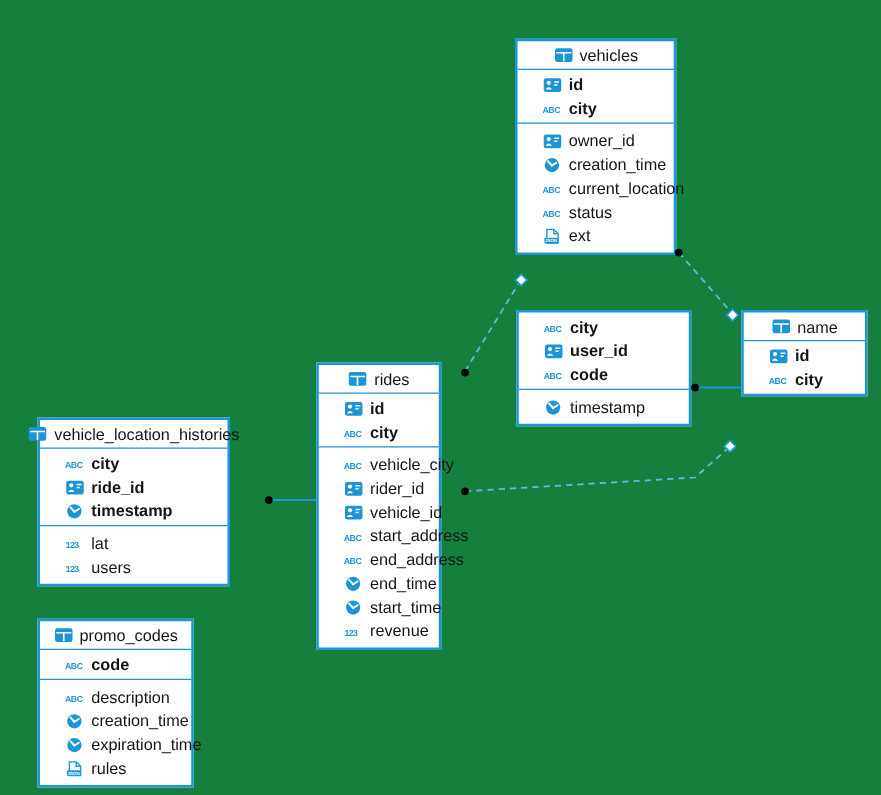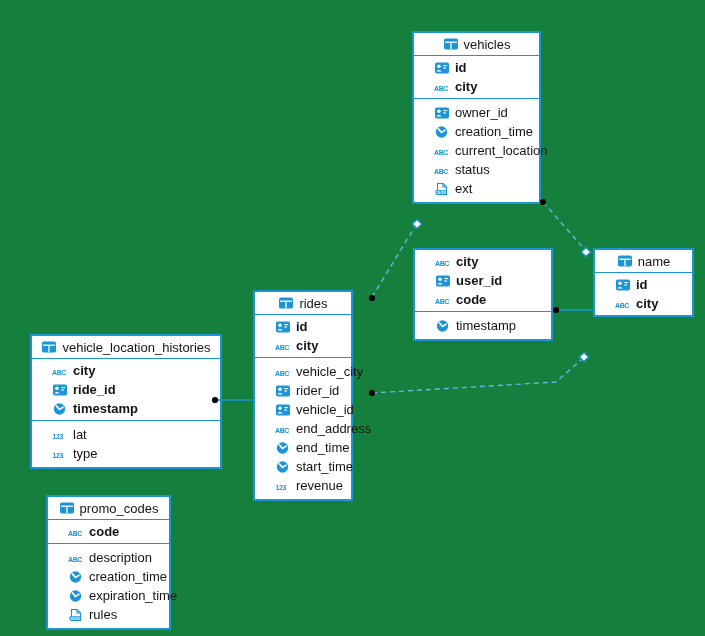--- a/index.html
+++ b/index.html
@@ -253,20 +253,28 @@
             </svg>
           </span>
           <span class="lbl">vehicle_id</span>
         </div>
         <div class="row">
           <span class="icn">
             <svg viewBox="0 0 16 14">
               <text x="0" y="10.5" font-family="Liberation Sans,sans-serif" font-size="7" font-weight="bold" fill="#1b95d6" letter-spacing="-0.4">ABC</text>
             </svg>
           </span>
+          <span class="lbl">start_address</span>
+        </div>
+        <div class="row">
+          <span class="icn">
+            <svg viewBox="0 0 16 14">
+              <text x="0" y="10.5" font-family="Liberation Sans,sans-serif" font-size="7" font-weight="bold" fill="#1b95d6" letter-spacing="-0.4">ABC</text>
+            </svg>
+          </span>
           <span class="lbl">end_address</span>
         </div>
         <div class="row">
           <span class="icn">
             <svg viewBox="0 0 16 14">
               <circle cx="7.5" cy="7" r="5.7" fill="#1b95d6"></circle>
               <line x1="7.5" y1="7.4" x2="4.3" y2="3.9" stroke="#fff" stroke-width="1.6" stroke-linecap="round"></line>
               <line x1="7.5" y1="7.4" x2="11" y2="5.2" stroke="#fff" stroke-width="1.6" stroke-linecap="round"></line>
             </svg>
           </span>
@@ -285,21 +293,21 @@
         <div class="row">
           <span class="icn">
             <svg viewBox="0 0 16 14">
               <text x="0.5" y="10.5" font-family="Liberation Sans,sans-serif" font-size="7" font-weight="bold" fill="#1b95d6" letter-spacing="-0.4">123</text>
             </svg>
           </span>
           <span class="lbl">revenue</span>
         </div>
       </div>
     </div>
-    <div class="tbl" style="left: 30px; top: 334px; width: 192px;">
+    <div class="tbl" style="left: 30px; top: 334px; width: 154px;">
       <div class="tbl-header">
         <span class="icn">
           <svg viewBox="0 0 16 14">
             <rect x="1" y="1.5" width="14" height="11" rx="1.8" fill="#1b95d6"></rect>
             <line x1="2" y1="5.2" x2="14" y2="5.2" stroke="#fff" stroke-width="1.3"></line>
             <line x1="8" y1="5.2" x2="8" y2="12" stroke="#fff" stroke-width="1.3"></line>
           </svg>
         </span>
         <span class="lbl">vehicle_location_histories</span>
       </div>
@@ -343,25 +351,25 @@
             </svg>
           </span>
           <span class="lbl">lat</span>
         </div>
         <div class="row">
           <span class="icn">
             <svg viewBox="0 0 16 14">
               <text x="0.5" y="10.5" font-family="Liberation Sans,sans-serif" font-size="7" font-weight="bold" fill="#1b95d6" letter-spacing="-0.4">123</text>
             </svg>
           </span>
-          <span class="lbl">type</span>
-        </div>
-      </div>
-    </div>
-    <div class="tbl" style="left: 46px; top: 495px; width: 125px;">
+          <span class="lbl">users</span>
+        </div>
+      </div>
+    </div>
+    <div class="tbl" style="left: 30px; top: 495px; width: 125px;">
       <div class="tbl-header">
         <span class="icn">
           <svg viewBox="0 0 16 14">
             <rect x="1" y="1.5" width="14" height="11" rx="1.8" fill="#1b95d6"></rect>
             <line x1="2" y1="5.2" x2="14" y2="5.2" stroke="#fff" stroke-width="1.3"></line>
             <line x1="8" y1="5.2" x2="8" y2="12" stroke="#fff" stroke-width="1.3"></line>
           </svg>
         </span>
         <span class="lbl">promo_codes</span>
       </div>

